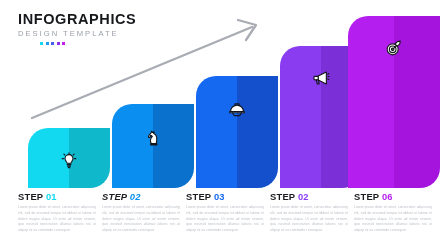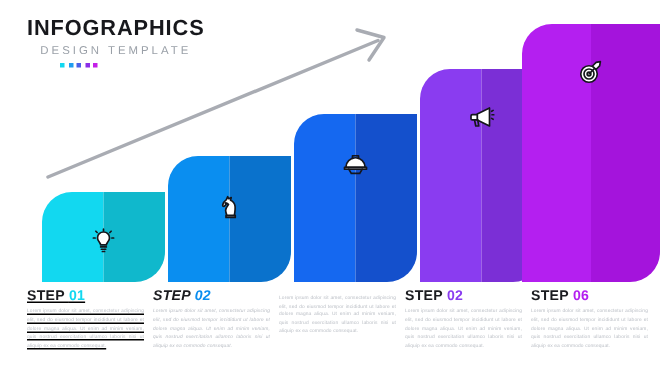--- a/index.html
+++ b/index.html
@@ -9,21 +9,21 @@
   #stage { position:absolute; inset:0; width:444px; height:250px; background:#fff; }
 
   
   .header { position:absolute; left:18px; top:12px; }
   .title {
     font-size:14.5px; font-weight:bold; letter-spacing:0.6px;
     color:#17181c; line-height:1;
   }
   .subtitle {
     font-size:7.6px; letter-spacing:2.0px; color:#9aa0a8;
-    margin-top:3.5px; line-height:1;text-align:center;
+    margin-top:3.5px; line-height:1;
   }
   .dots { display:flex; gap:2.6px; margin-top:4px; margin-left:22px; }
   .dots i { display:block; width:3px; height:3px; }
 
   
   .arrow { position:absolute; left:0; top:0; }
 
   
   .bars { position:absolute; left:0; top:0; width:444px; height:188px; }
   .bar { position:absolute; bottom:0; overflow:hidden; }
@@ -128,29 +128,30 @@
             <circle cx="10.4" cy="13.6" r="4"></circle>
             <circle cx="10.4" cy="13.6" r="1.5"></circle>
             <path d="M10.4 13.6l7.4-7.4"></path>
             <path d="M16.1 4.3l3.4-.6-.6 3.4-2.9 2.9-2.8-2.8z" fill="#ffffff"></path>
           </svg>
         </div>
       </div>
     </div>
 
   <div class="steps" id="steps">
-      <div class="step" style="left: 18px; text-decoration: underline;">
+      <div class="step" style="left: 18px;">
         <div class="step-head"><span>STEP </span><span class="num" style="color: rgb(18, 216, 240);">01</span></div>
         <div class="step-body">Lorem ipsum dolor sit amet, consectetur adipiscing elit, sed do eiusmod tempor incididunt ut labore et dolore magna aliqua. Ut enim ad minim veniam, quis nostrud exercitation ullamco laboris nisi ut aliquip ex ea commodo consequat.</div>
       </div>
       <div class="step" style="left: 102px; font-style: italic;">
         <div class="step-head"><span>STEP </span><span class="num" style="color: rgb(10, 142, 240);">02</span></div>
         <div class="step-body">Lorem ipsum dolor sit amet, consectetur adipiscing elit, sed do eiusmod tempor incididunt ut labore et dolore magna aliqua. Ut enim ad minim veniam, quis nostrud exercitation ullamco laboris nisi ut aliquip ex ea commodo consequat.</div>
       </div>
       <div class="step" style="left: 186px;">
+        <div class="step-head"><span>STEP </span><span class="num" style="color: rgb(21, 104, 240);">03</span></div>
         <div class="step-body">Lorem ipsum dolor sit amet, consectetur adipiscing elit, sed do eiusmod tempor incididunt ut labore et dolore magna aliqua. Ut enim ad minim veniam, quis nostrud exercitation ullamco laboris nisi ut aliquip ex ea commodo consequat.</div>
       </div>
       <div class="step" style="left: 270px;">
         <div class="step-head"><span>STEP </span><span class="num" style="color: rgb(138, 60, 240);">02</span></div>
         <div class="step-body">Lorem ipsum dolor sit amet, consectetur adipiscing elit, sed do eiusmod tempor incididunt ut labore et dolore magna aliqua. Ut enim ad minim veniam, quis nostrud exercitation ullamco laboris nisi ut aliquip ex ea commodo consequat.</div>
       </div>
       <div class="step" style="left: 354px;">
         <div class="step-head"><span>STEP </span><span class="num" style="color: rgb(180, 31, 240);">06</span></div>
         <div class="step-body">Lorem ipsum dolor sit amet, consectetur adipiscing elit, sed do eiusmod tempor incididunt ut labore et dolore magna aliqua. Ut enim ad minim veniam, quis nostrud exercitation ullamco laboris nisi ut aliquip ex ea commodo consequat.</div>
       </div>

